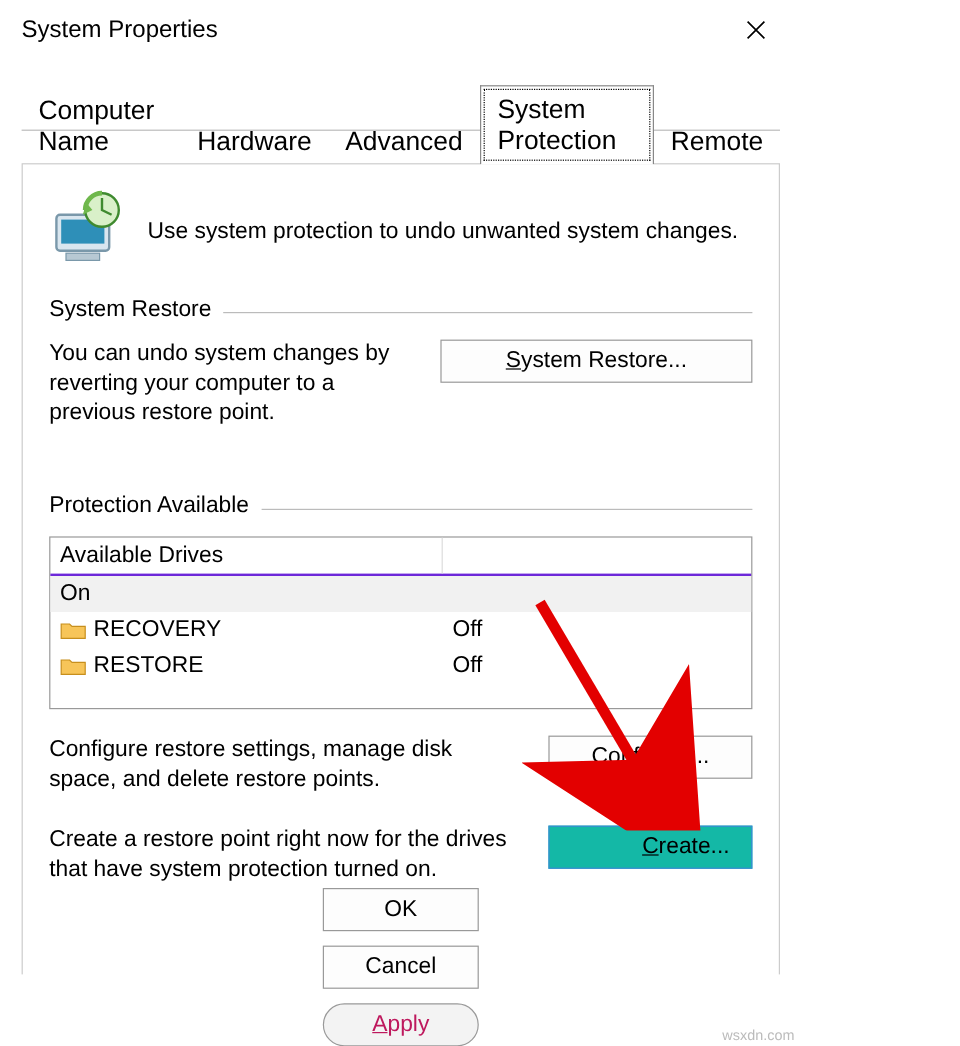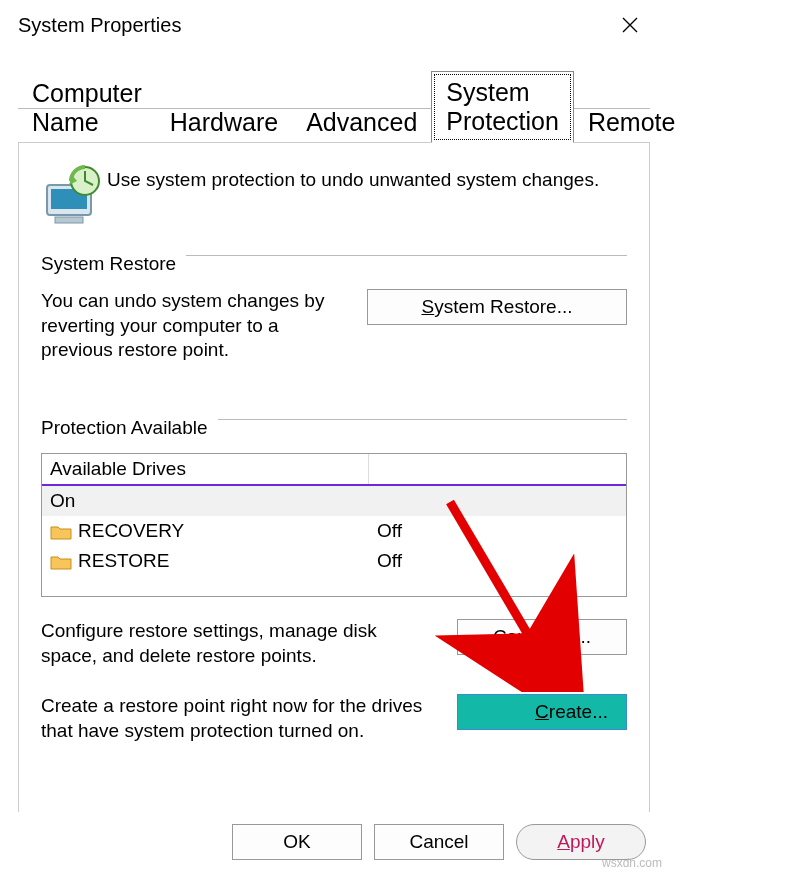--- a/index.html
+++ b/index.html
@@ -42,21 +42,21 @@
   }
   .tabs {
     display: flex;
     align-items: flex-end;
     padding: 20px 18px 0 18px;
     border-bottom: 0;
     position: relative;
   }
   .tab {
     padding: 6px 14px;
-    font-size: 25px;
+    font-size: 22px;
     cursor: pointer;
     position: relative;
     top: 1px;
   }
   .tab.active {
     border: 1px solid #888;
     border-bottom: 1px solid #fff;
     outline: 1px dotted #000;
     outline-offset: -4px;
     background: #fff;
@@ -74,30 +74,32 @@
     border: 1px solid #ccc;
     margin: 0 18px;
     padding: 20px 22px 20px 22px;
     position: relative;
     height: 700px;
     background: #fff;
     z-index: 0;
   }
   .intro {
     display: flex;
-    align-items: flex-start;
+    align-items: center;
+    gap: 16px;
     margin-bottom: 24px;
   }
   .icon-holder {
     width: 66px;
     height: 66px;
     flex: 0 0 66px;
   }
   .group-header {
     display: flex;
+    align-items: center;
     gap: 10px;
     margin-top: 18px;
     margin-bottom: 14px;
     font-size: 19px;
   }
   .group-header .line {
     flex: 1;
     border-top: 1px solid #bbb;
     position: relative;
     top: 2px;
@@ -161,20 +163,21 @@
   .footer {
     position: absolute;
     left: 0; right: 0; bottom: 0;
     height: 60px;
     display: flex;
     align-items: center;
     justify-content: flex-end;
     gap: 12px;
     padding: 0 22px;
     background: #fff;
+    flex-direction: column;
   }
   .footer .btn { min-width: 130px; }
   .arrow-overlay {
     position: absolute;
     left: 430px;
     top: 492px;
     width: 170px;
     height: 200px;
     pointer-events: none;
     z-index: 50;

